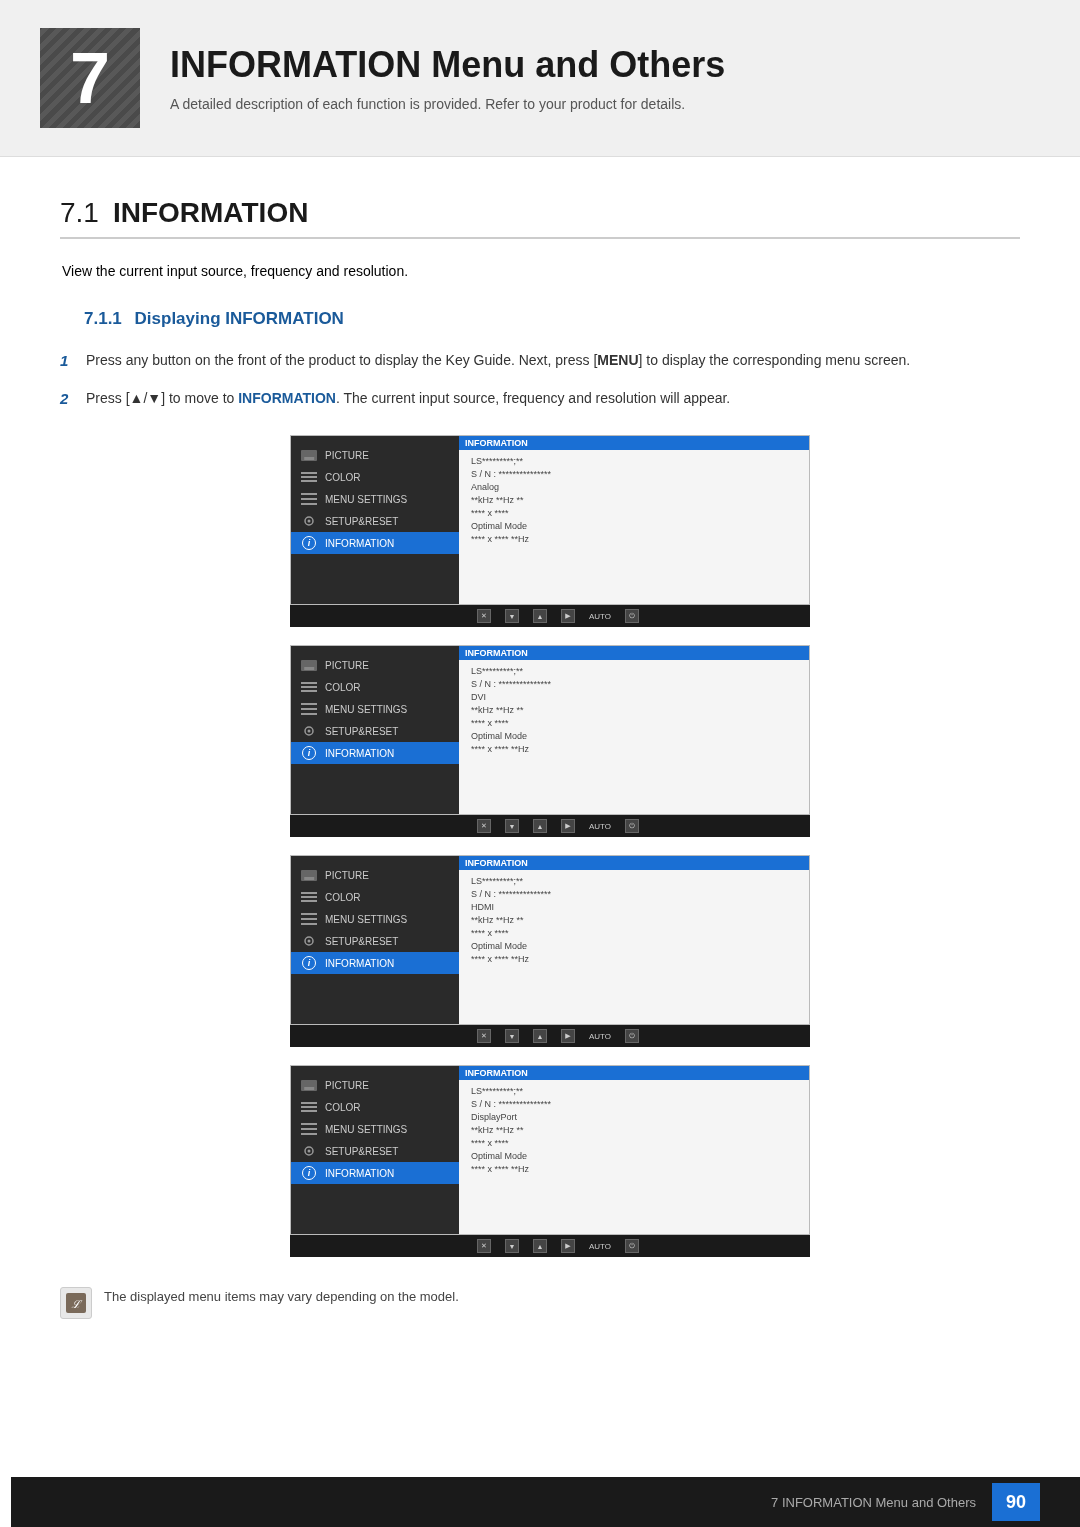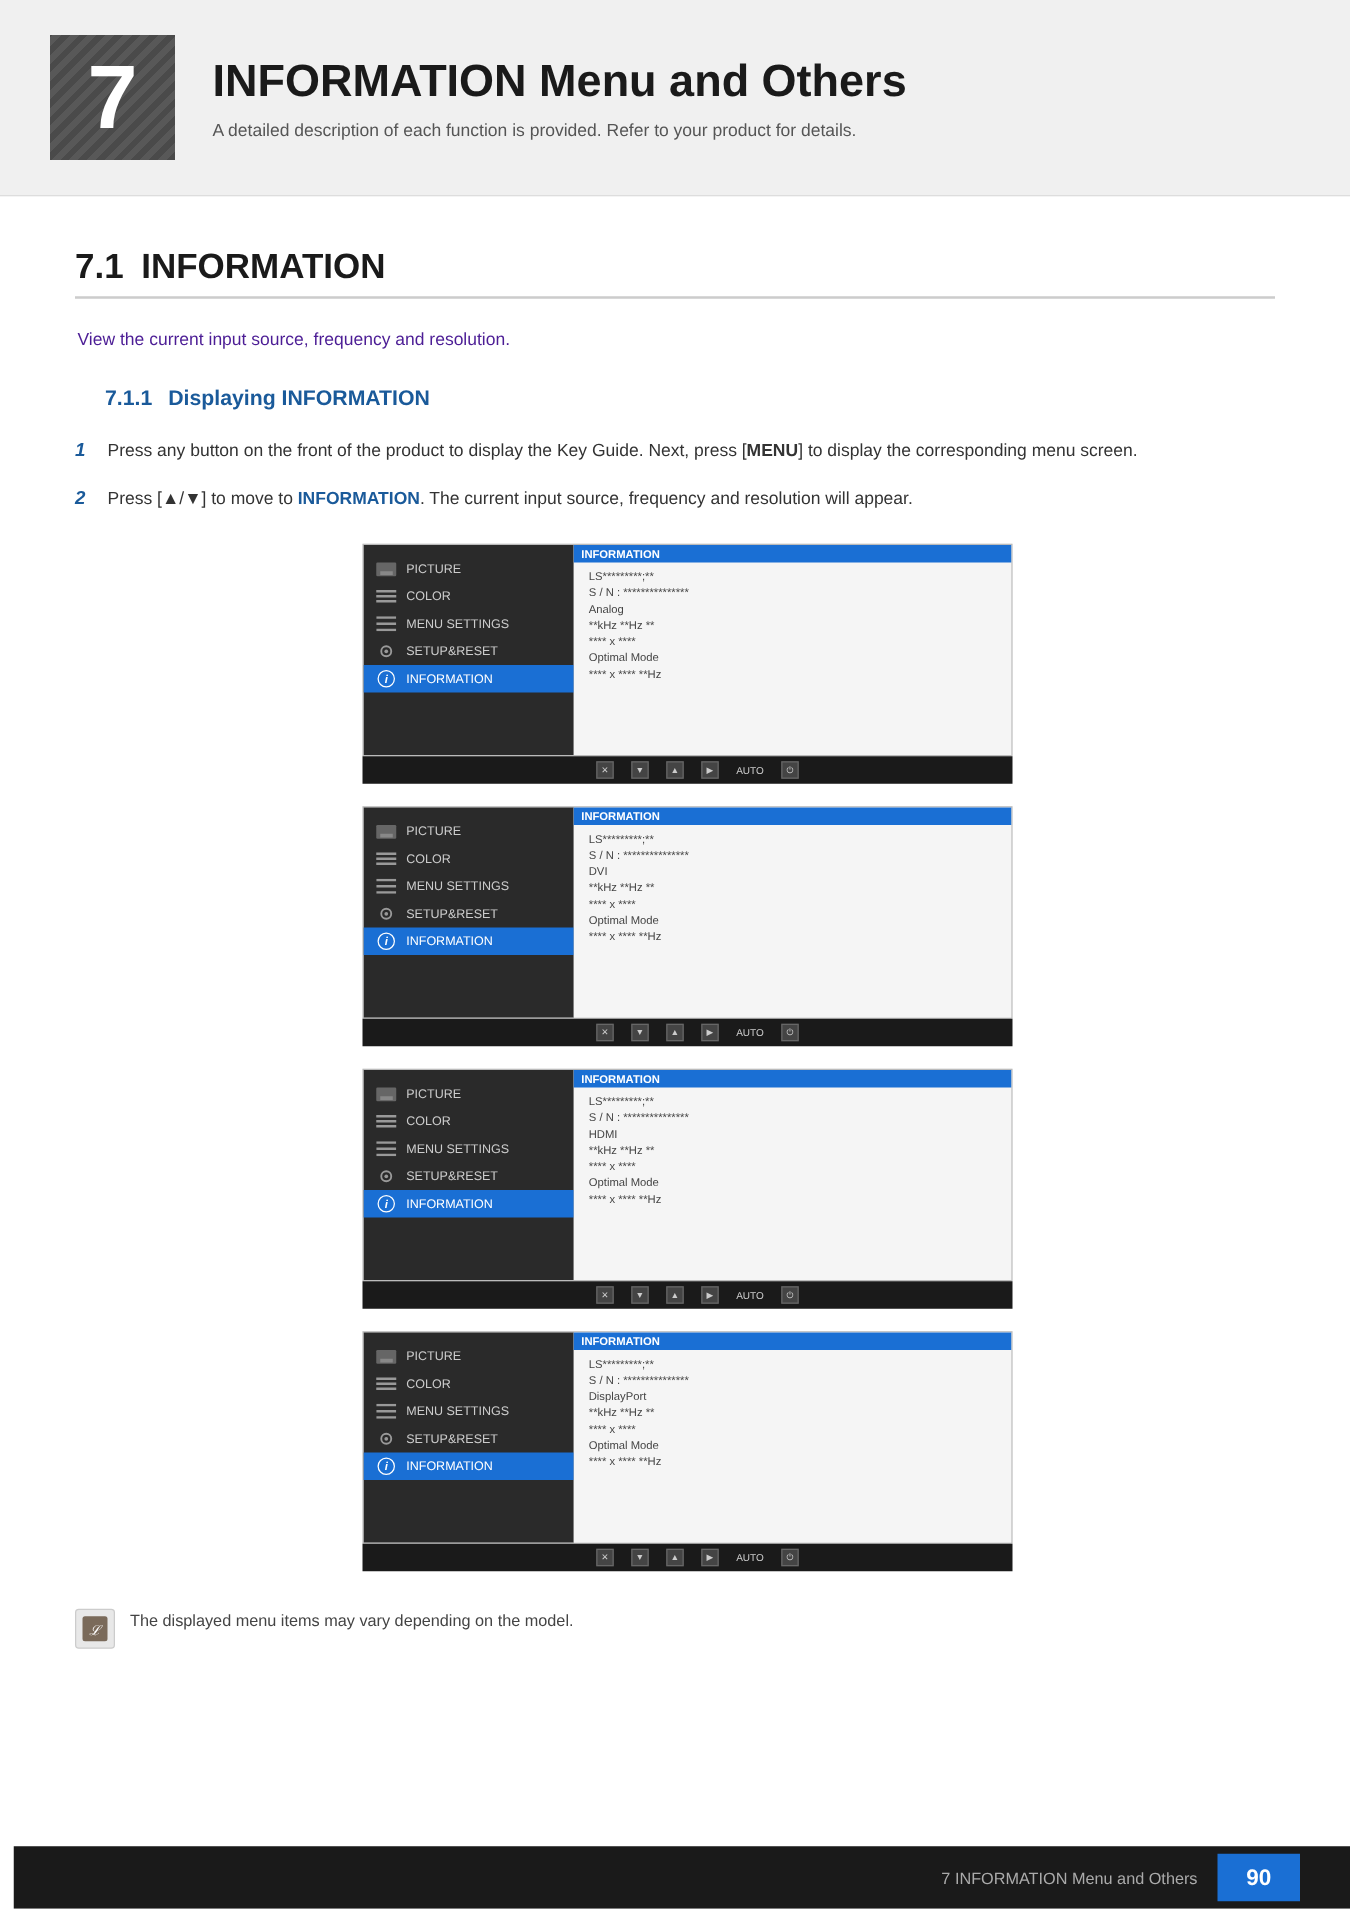--- a/index.html
+++ b/index.html
@@ -72,26 +72,26 @@
       color: #1a1a1a;
       margin-bottom: 24px;
       padding-bottom: 8px;
       border-bottom: 2px solid #ccc;
       display: flex;
       align-items: baseline;
       gap: 14px;
     }
     .section-num {
       font-size: 28px;
-      font-weight: bold;
+      font-weight: normal;
     }
 
     .section-desc {
       font-size: 14px;
-      color: #4c1d95;
+      color: #000000;
       margin-bottom: 30px;
       margin-left: 2px;
     }
 
     
     .subsection-heading {
       font-size: 17px;
       font-weight: bold;
       color: #1a5a9a;
       margin-bottom: 20px;
@@ -331,21 +331,21 @@
     }
     .footer-text {
       color: #aaa;
       font-size: 13px;
     }
     .footer-page {
       background: #1a6fd4;
       color: #fff;
       font-size: 18px;
       font-weight: bold;
-      width: 66px;
+      width: 48px;
       height: 38px;
       display: flex;
       align-items: center;
       justify-content: center;
     }
   </style>
 </head>
 <body>
 
 <div class="header-banner">

